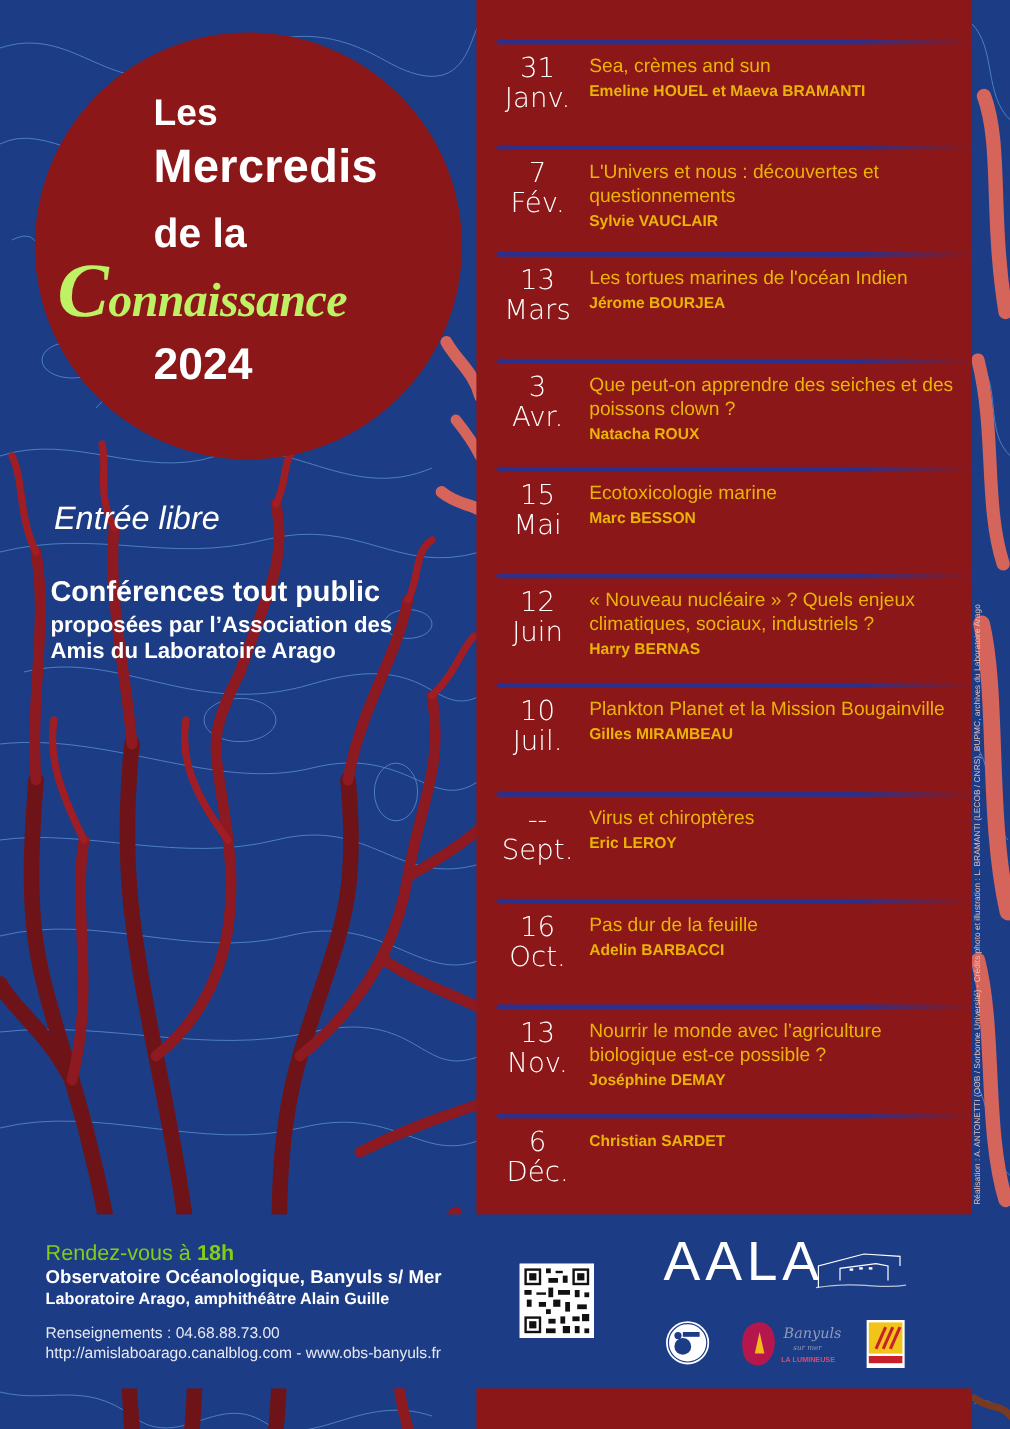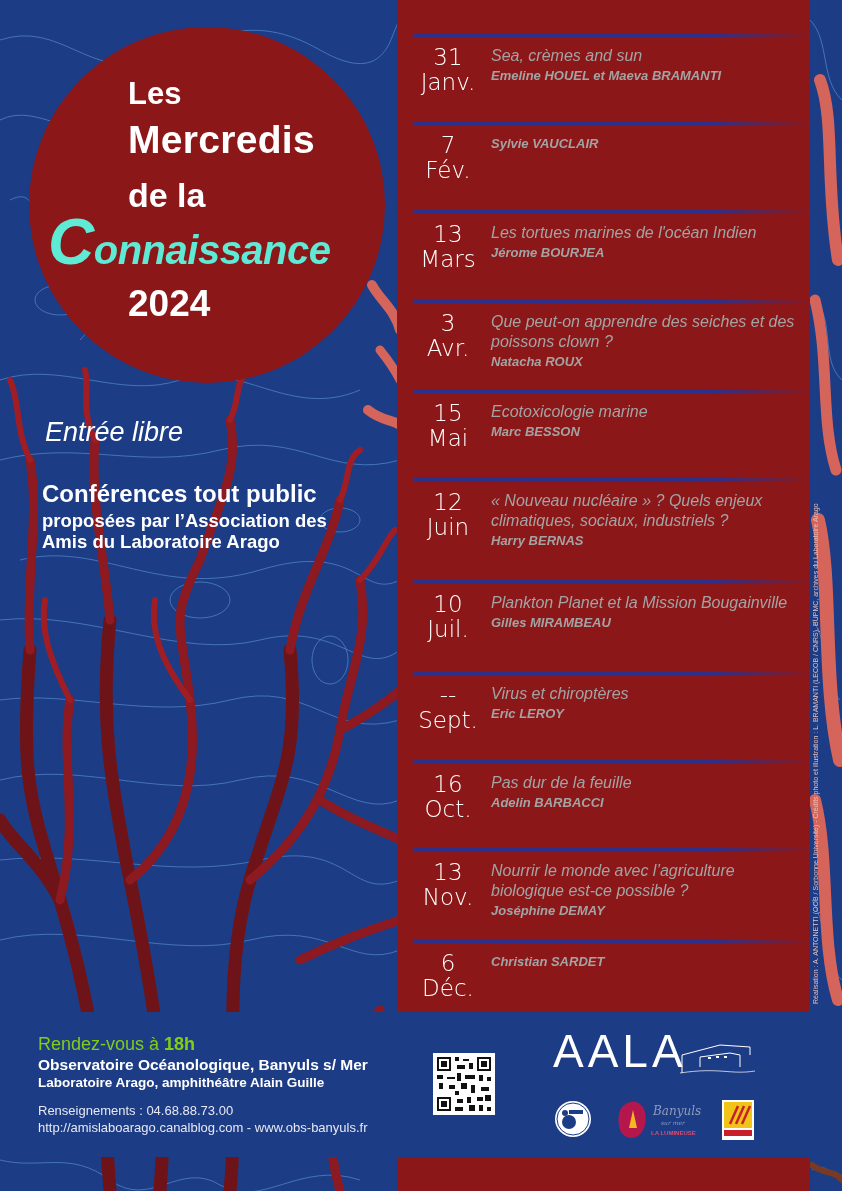--- a/index.html
+++ b/index.html
@@ -5,33 +5,33 @@
   html, body { margin:0; padding:0; }
   body { width:842px; height:1191px; position:relative; overflow:hidden; background:#1d3c86; font-family:"DejaVu Sans", sans-serif; }
   .bg { position:absolute; inset:0; overflow:hidden; }
   .bg svg { position:absolute; left:0; top:0; }
 
   .title-circle { position:absolute; left:29px; top:27px; width:356px; height:356px; border-radius:50%; background:#8c1719; }
   .t-les, .t-merc, .t-dela, .t-year { position:absolute; color:#fff; font-family:"Liberation Sans", sans-serif; font-weight:700; }
   .t-les { left:128px; top:76px; font-size:31px; }
   .t-merc { left:128px; top:118px; font-size:39px; letter-spacing:0.3px;text-align:center; }
   .t-dela { left:128px; top:176px; font-size:34px; }
-  .t-conn { position:absolute; left:48px; top:205px; font-family:Liberation Sans, sans-serif; font-style:italic; font-weight:700; color:#5eead4; font-size:40px; letter-spacing:-0.5px; }
+  .t-conn { position:absolute; left:48px; top:205px; font-family:Liberation Serif, serif; font-style:italic; font-weight:700; color:#bef264; font-size:40px; letter-spacing:-0.5px; }
   .t-conn .big { font-size:64px; }
   .t-year { left:128px; top:283px; font-size:37px; }
 
   .entree { position:absolute; left:45px; top:417px; color:#fff; font-family:"Liberation Sans", sans-serif; font-style:italic; font-size:27px; }
   .conf-title { position:absolute; left:42px; top:480px; color:#fff; font-family:"Liberation Sans", sans-serif; font-weight:700; font-size:24px; }
   .conf-sub { position:absolute; left:42px; top:510px; color:#fff; font-family:"Liberation Sans", sans-serif; font-weight:700; font-size:18.5px; line-height:21px; }
 
   .panel { position:absolute; left:397px; top:0; width:413px; height:1191px; background:#8c1719; }
   .events { position:absolute; left:414px; top:33px; width:396px; }
   .event { position:relative; border-top:4px solid transparent; border-image:linear-gradient(to right,#2d2f8a 0%,#2d2f8a 75%,rgba(140,23,25,0.6) 100%) 1; box-sizing:border-box; }
   .event .date { position:absolute; left:0; top:8px; width:68px; text-align:center; color:#fff; font-family:"DejaVu Sans", sans-serif; font-weight:200; font-size:23px; line-height:25px; }
-  .event .info { position:absolute; left:77px; top:9px; width:312px; color:#a3a3a3; font-family:"Liberation Sans", sans-serif;font-style:italic; }
+  .event .info { position:absolute; left:77px; top:9px; width:312px; color:#eab308; font-family:"Liberation Sans", sans-serif; }
   .event .etitle { font-size:16px; line-height:20px; }
   .event .speaker { font-size:13px; font-weight:700; line-height:20px; }
 
   .footer { position:absolute; left:0; top:1012px; width:842px; height:145px; background:#1d3c86; }
   .f-rdv { position:absolute; left:38px; top:1034px; color:#84cc16; font-family:"Liberation Sans", sans-serif; font-size:18px; font-weight:300; }
   .f-rdv b { font-weight:700; }
   .f-obs { position:absolute; left:38px; top:1056px; color:#fff; font-family:"Liberation Sans", sans-serif; font-size:15.5px; font-weight:700; }
   .f-lab { position:absolute; left:38px; top:1075px; color:#fff; font-family:"Liberation Sans", sans-serif; font-size:13.5px; font-weight:700; }
   .f-tel { position:absolute; left:38px; top:1103px; color:#e6e8f2; font-family:"Liberation Sans", sans-serif; font-size:13px; }
   .f-web { position:absolute; left:38px; top:1120px; color:#e6e8f2; font-family:"Liberation Sans", sans-serif; font-size:13px; }
@@ -139,20 +139,21 @@
         <div class="etitle">Sea, crèmes and sun</div>
         <div class="speaker">Emeline HOUEL et Maeva BRAMANTI</div>
       </div>
   </div>
   <div class="event" style="height:89px">
     <div class="date">
         <div>7</div>
         <div>Fév.</div>
       </div>
     <div class="info">
+        <div class="etitle">L'Univers et nous : découvertes et questionnements</div>
         <div class="speaker">Sylvie VAUCLAIR</div>
       </div>
   </div>
   <div class="event" style="height:89px">
     <div class="date">
         <div>13</div>
         <div>Mars</div>
       </div>
     <div class="info">
         <div class="etitle">Les tortues marines de l'océan Indien</div>
@@ -172,21 +173,21 @@
   <div class="event" style="height:89px">
     <div class="date">
         <div>15</div>
         <div>Mai</div>
       </div>
     <div class="info">
         <div class="etitle">Ecotoxicologie marine</div>
         <div class="speaker">Marc BESSON</div>
       </div>
   </div>
-  <div class="event" style="height:102px">
+  <div class="event" style="height:91px">
     <div class="date">
         <div>12</div>
         <div>Juin</div>
       </div>
     <div class="info">
         <div class="etitle">« Nouveau nucléaire » ? Quels enjeux climatiques, sociaux, industriels ?</div>
         <div class="speaker">Harry BERNAS</div>
       </div>
   </div>
   <div class="event" style="height:91px">

